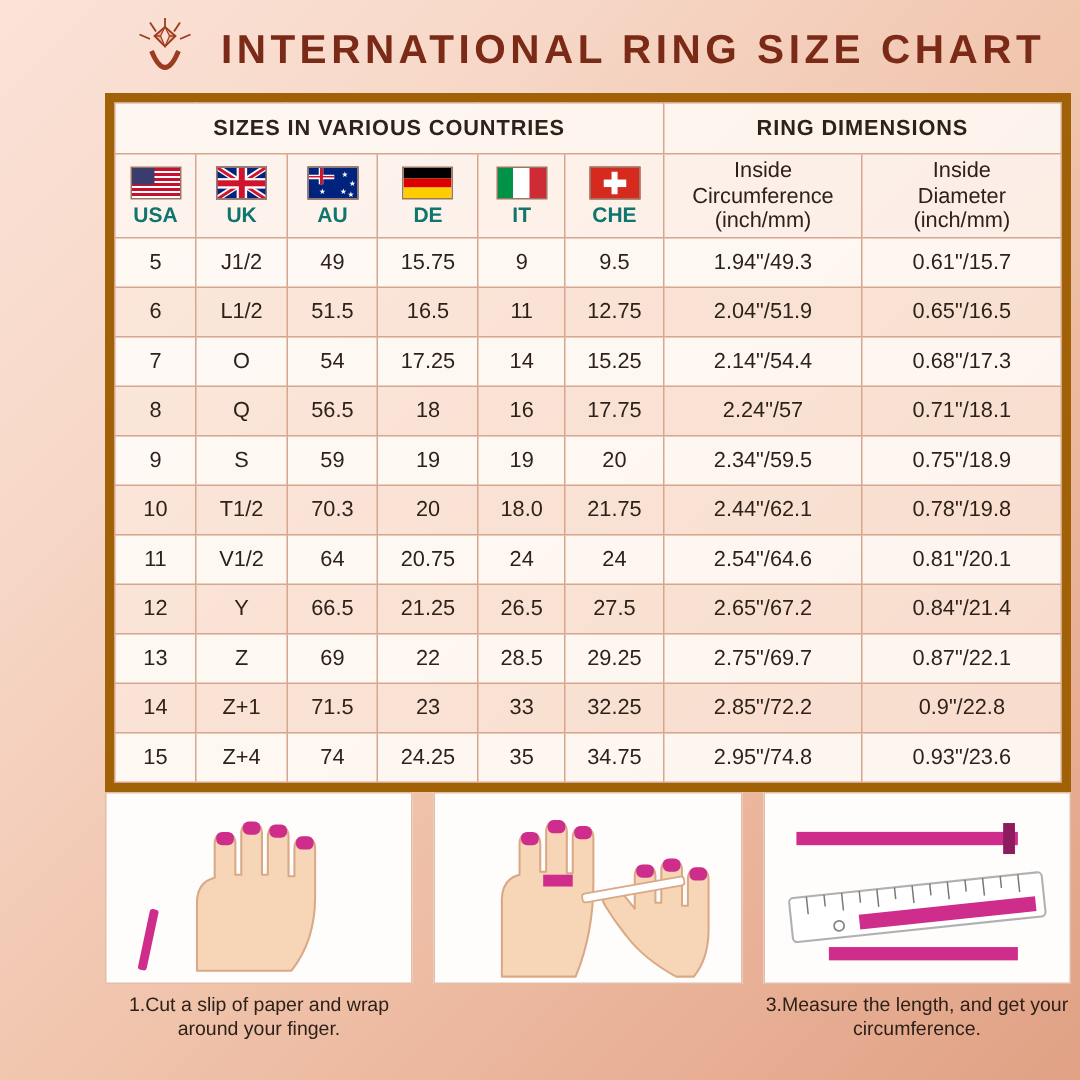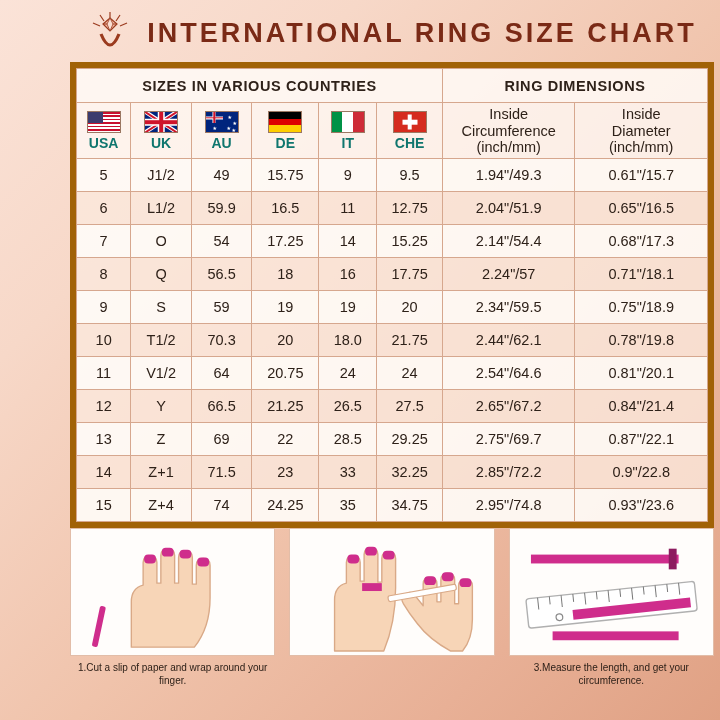--- a/index.html
+++ b/index.html
@@ -166,21 +166,21 @@
   .card .pic {
     width: 100%;
     height: 128px;
     background: #fffdfb;
     border: 1px solid #e2bda8;
     position: relative;
     overflow: hidden;
   }
   .card .cap {
     margin-top: 6px;
-    font-size: 10px;
+    font-size: 13px;
     line-height: 1.25;
     text-align: center;
     color: #2e2119;
     width: 100%;
   }
 </style>
 </head>
 <body>
 
 <div id="page">
@@ -300,21 +300,21 @@
           <td>49</td>
           <td>15.75</td>
           <td>9</td>
           <td>9.5</td>
           <td>1.94"/49.3</td>
           <td>0.61"/15.7</td>
         </tr>
         <tr class="even">
           <td>6</td>
           <td>L1/2</td>
-          <td>59.9</td>
+          <td>51.5</td>
           <td>16.5</td>
           <td>11</td>
           <td>12.75</td>
           <td>2.04"/51.9</td>
           <td>0.65"/16.5</td>
         </tr>
         <tr class="odd">
           <td>7</td>
           <td>O</td>
           <td>54</td>

